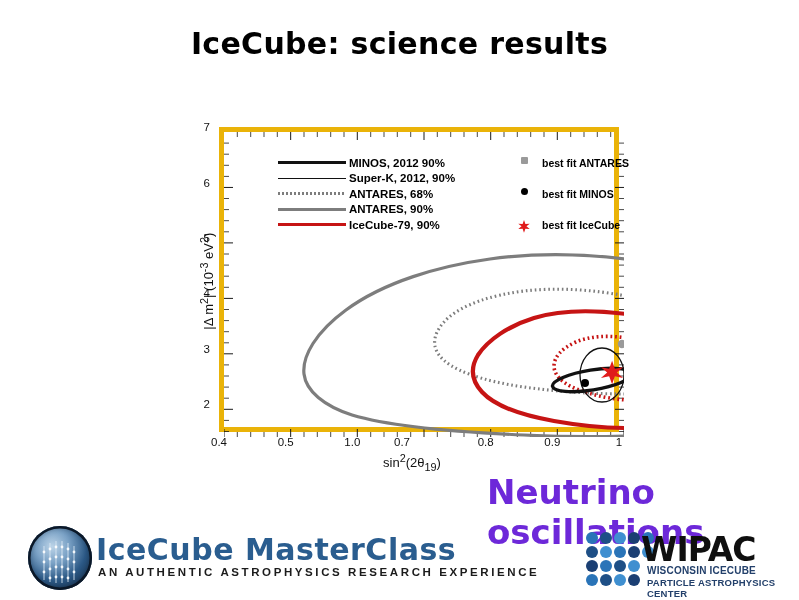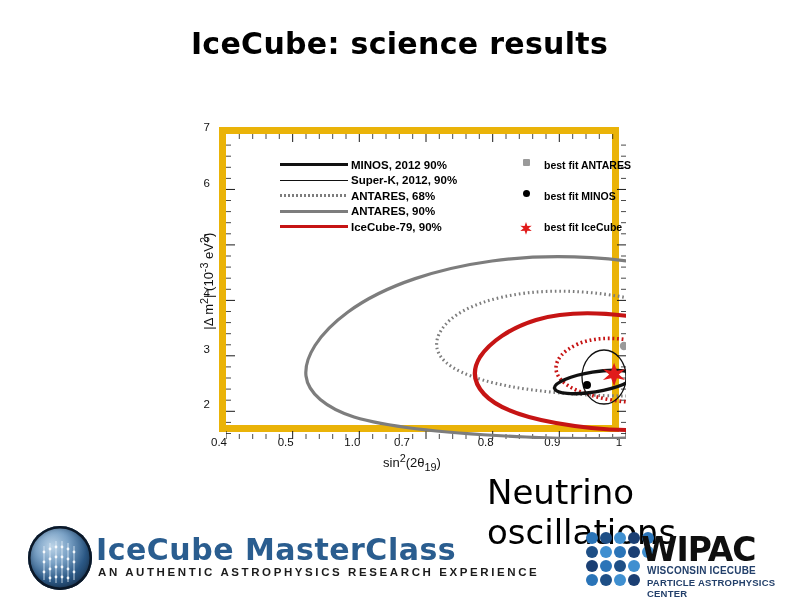--- a/index.html
+++ b/index.html
@@ -13,21 +13,21 @@
   
   #title{
     position:absolute;left:0;top:26px;width:799px;text-align:center;
     font-size:30px;font-weight:bold;color:#000;letter-spacing:.3px;
     font-family:"DejaVu Sans",sans-serif;
   }
 
   
   #figure{position:absolute;left:182px;top:112px;width:460px;height:355px;background:#fff;}
   #plotframe{position:absolute;left:37px;top:15px;width:400px;height:305px;
-             border:7px solid #eab308;box-sizing:border-box;background:#fff;}
+             border:5px solid #eab308;box-sizing:border-box;background:#fff;}
   #plotsvg{position:absolute;left:0;top:0;width:400px;height:305px;}
 
   
   .xtick{position:absolute;font-size:11.5px;color:#111;transform:translateX(-50%);
          font-family:"Liberation Sans",sans-serif;}
   .ytick{position:absolute;font-size:11.5px;color:#111;transform:translateY(-50%);
          text-align:right;font-family:"Liberation Sans",sans-serif;}
   #xlabel{position:absolute;left:0;top:340px;width:460px;text-align:center;
           font-size:13px;color:#111;}
   #ylabel{position:absolute;left:-60px;top:160px;width:170px;text-align:center;
@@ -52,22 +52,22 @@
 
   #legend-right{position:absolute;left:282px;top:25px;width:165px;}
   .mkrow{display:flex;align-items:flex-start;height:31px;}
   .mkkey{width:36px;flex:0 0 36px;display:flex;justify-content:center;align-items:center;}
   .mktxt{font-size:10.5px;font-weight:bold;color:#000;white-space:nowrap;
          font-family:"Liberation Sans",sans-serif;}
   .sq-gray{width:7px;height:7px;background:#9a9a9a;border-radius:1px;}
   .dot-black{width:7px;height:7px;background:#000;border-radius:50%;}
 
   
-  #neutrino{position:absolute;left:487px;top:472px;font-size:34px;font-weight:normal;
-            color:#000000;line-height:40px;font-family:"DejaVu Sans",sans-serif;}
+  #neutrino{position:absolute;left:487px;top:472px;font-size:34px;font-weight:bold;
+            color:#6d28d9;line-height:40px;font-family:"DejaVu Sans",sans-serif;}
 
   
   #mc-logo{position:absolute;left:28px;top:522px;width:500px;height:70px;}
   #mc-disc{position:absolute;left:0;top:4px;width:64px;height:64px;border-radius:50%;
            background:radial-gradient(circle at 38% 32%,#bcd4e8 0%,#7ba2c6 28%,#2b5885 58%,#0d1c30 100%);
            box-shadow:inset 0 0 6px rgba(0,0,0,.55);overflow:hidden;}
   #mc-disc svg{position:absolute;left:0;top:0;}
   #mc-word{position:absolute;left:68px;top:10px;font-size:30px;font-weight:bold;
            color:#2a5d8f;letter-spacing:.5px;font-family:"DejaVu Sans",sans-serif;
            white-space:nowrap;}

